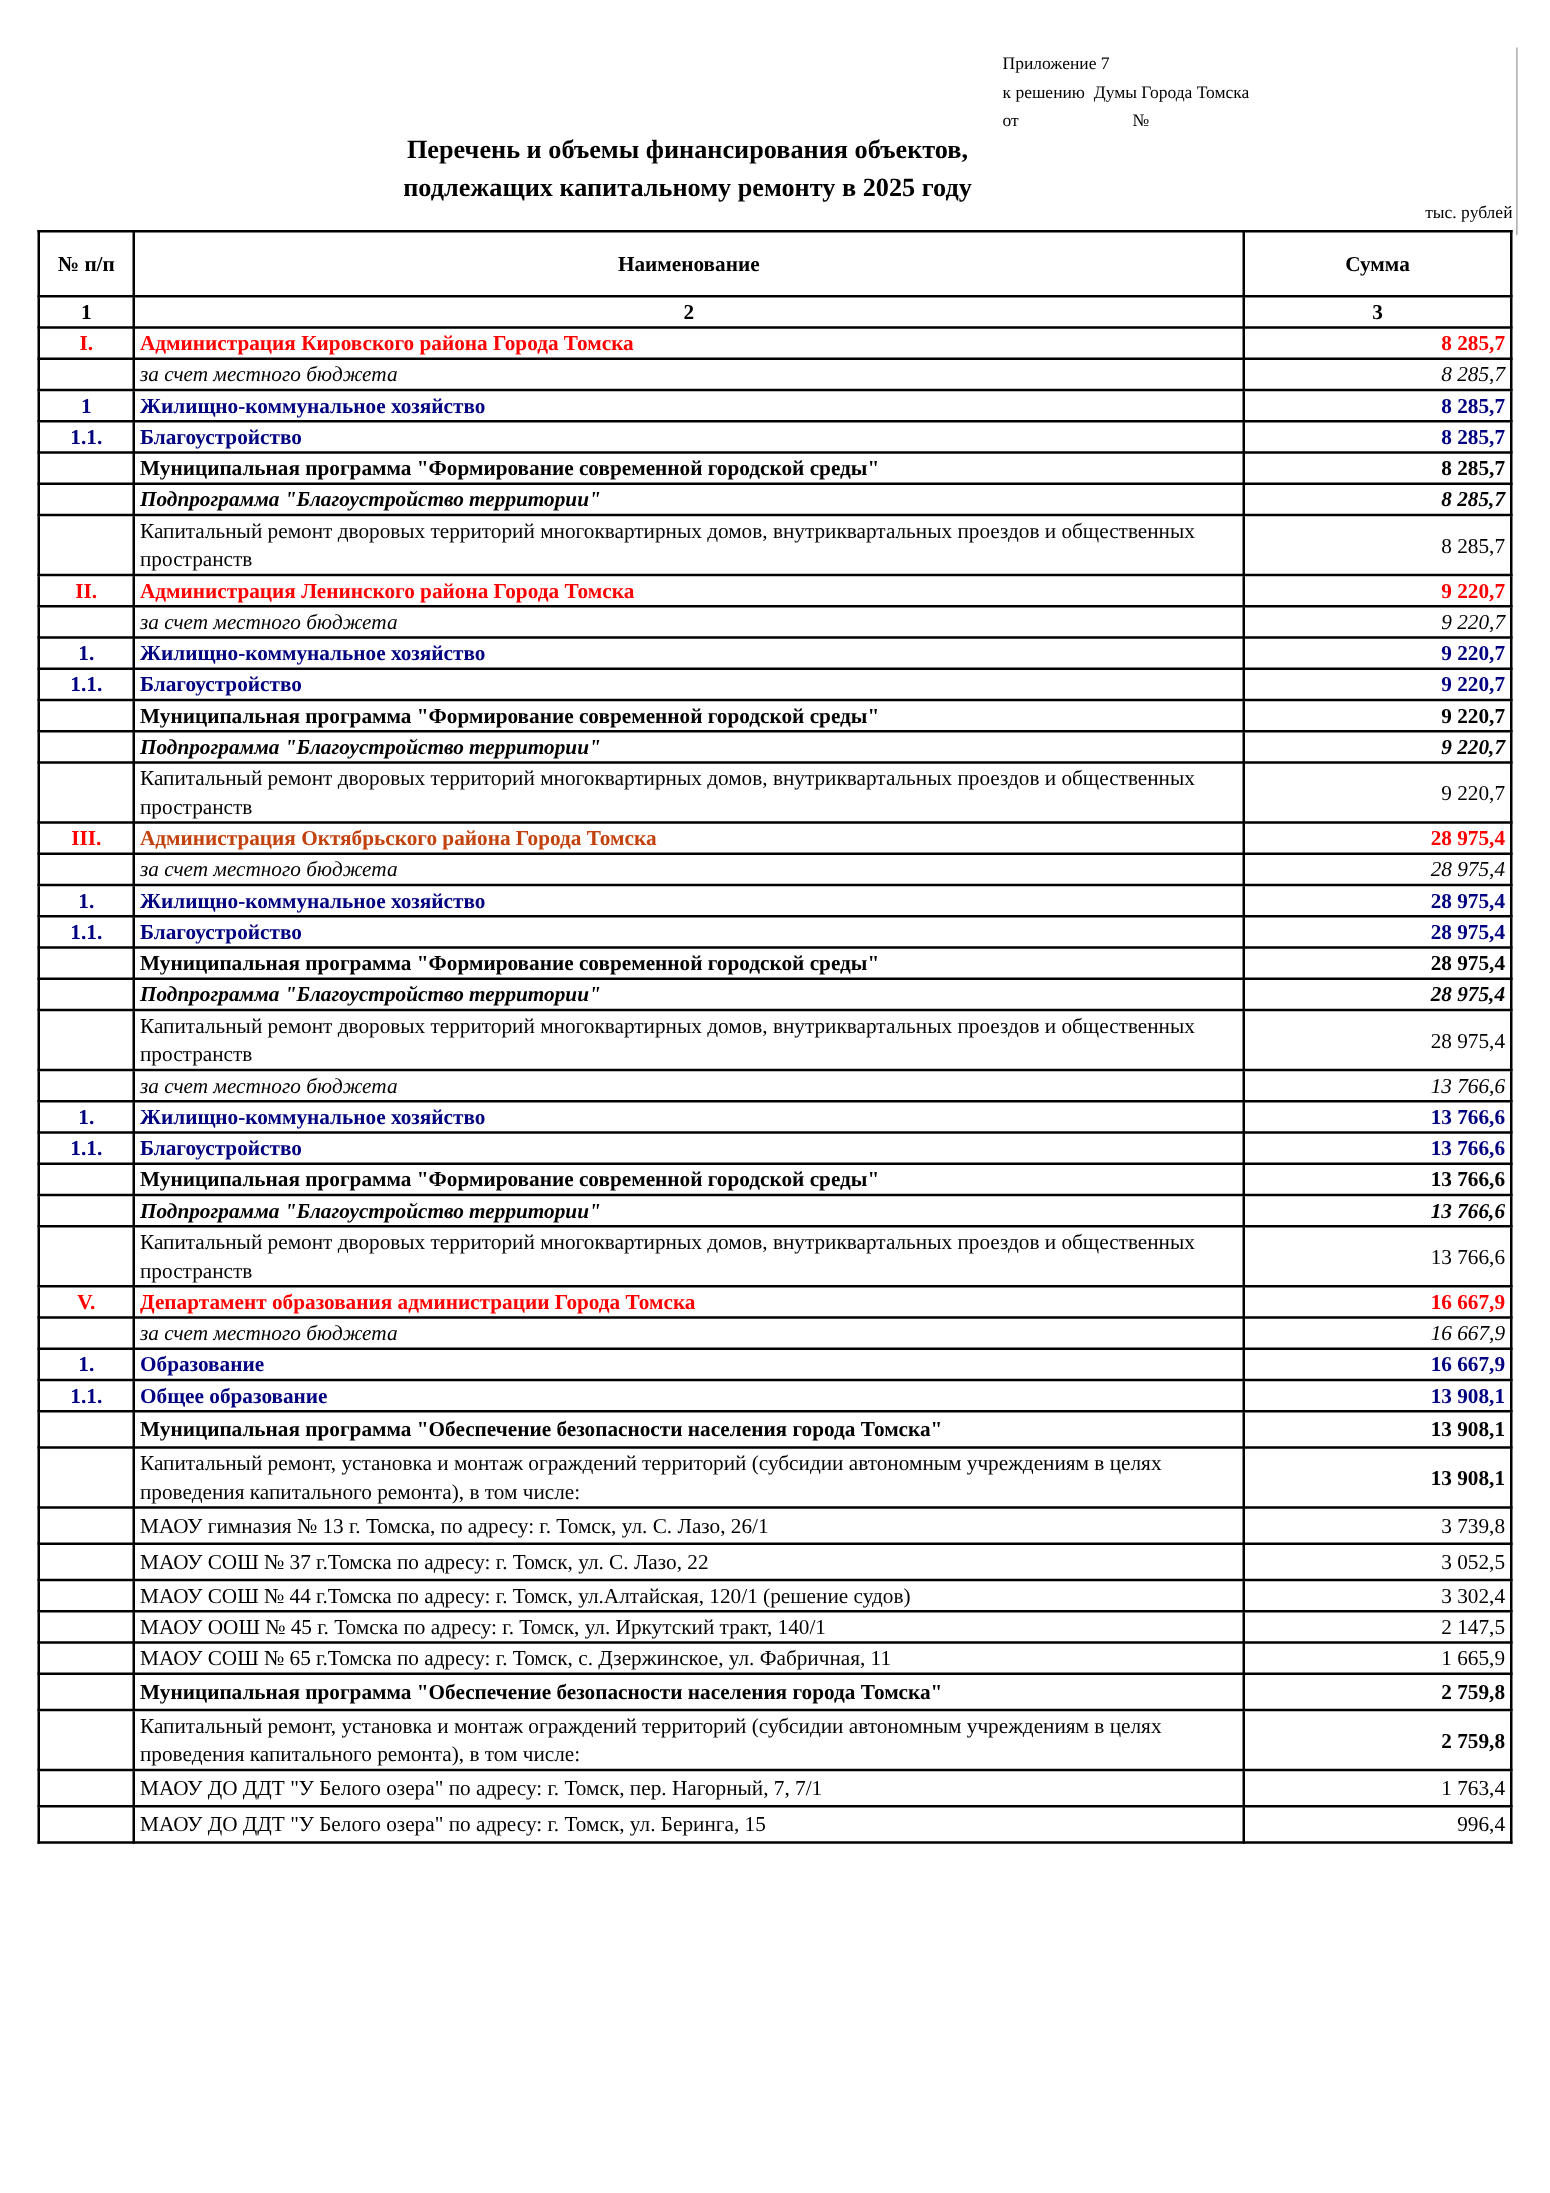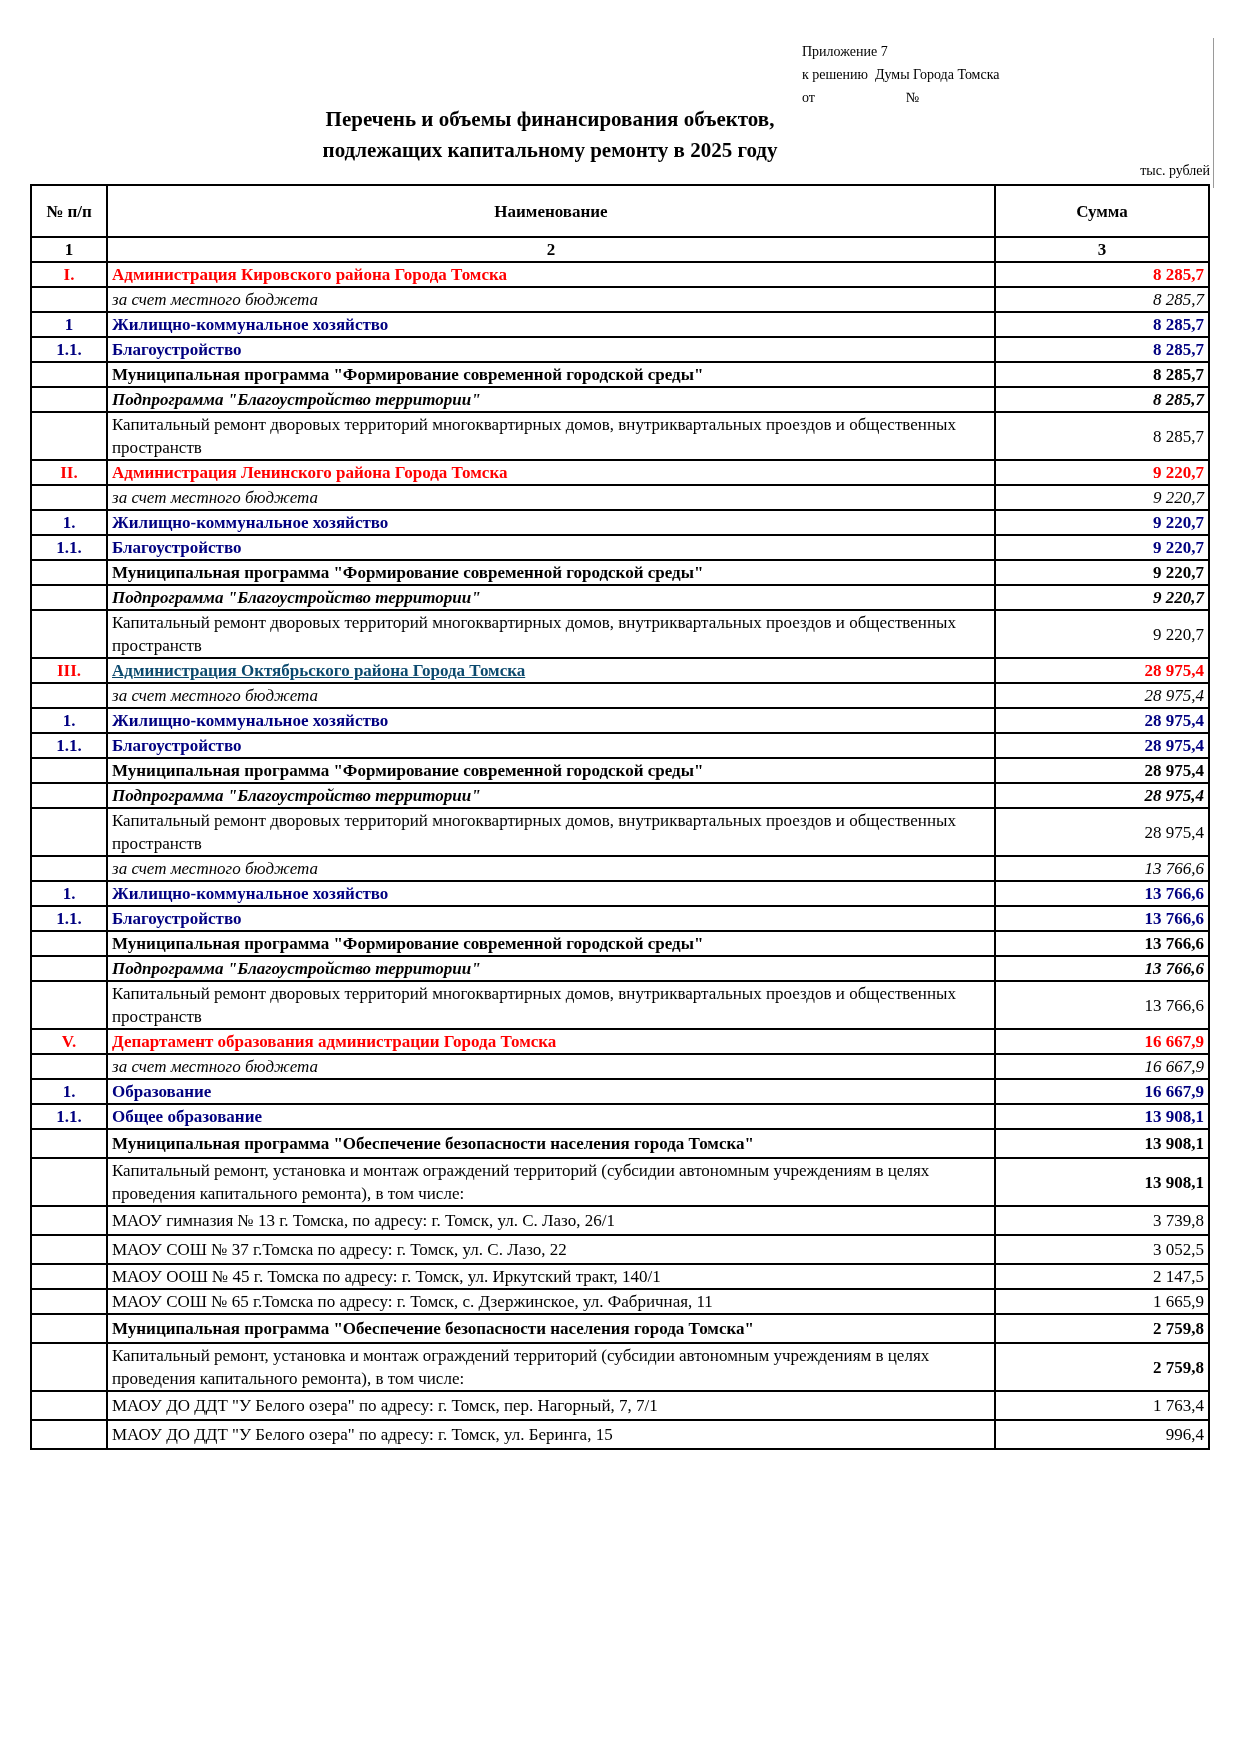--- a/index.html
+++ b/index.html
@@ -132,21 +132,21 @@
         <td class="">Подпрограмма "Благоустройство территории"</td>
         <td class="sum">9 220,7</td>
       </tr>
       <tr class="lvl-item r2">
         <td class="num"></td>
         <td class="wrap">Капитальный ремонт дворовых территорий многоквартирных домов, внутриквартальных проездов и общественных пространств</td>
         <td class="sum">9 220,7</td>
       </tr>
       <tr class="lvl-org r1">
         <td class="num" style="color: rgb(255, 0, 0);">III.</td>
-        <td class="" style="color: #0c4a6e; text-decoration: underline;">Администрация Октябрьского района Города Томска</td>
+        <td class="" style="color: #c2410c;">Администрация Октябрьского района Города Томска</td>
         <td class="sum" style="color: rgb(255, 0, 0);">28 975,4</td>
       </tr>
       <tr class="lvl-budget r1">
         <td class="num"></td>
         <td class="">за счет местного бюджета</td>
         <td class="sum">28 975,4</td>
       </tr>
       <tr class="lvl-sec r1">
         <td class="num" style="color: rgb(0, 0, 128);">1.</td>
         <td class="" style="color: rgb(0, 0, 128);">Жилищно-коммунальное хозяйство</td>
@@ -237,20 +237,25 @@
         <td class="" style="height: 27px;">МАОУ гимназия № 13 г. Томска, по адресу: г. Томск, ул. С. Лазо, 26/1</td>
         <td class="sum" style="height: 27px;">3 739,8</td>
       </tr>
       <tr class="lvl-item r1 tall">
         <td class="num" style="height: 27px;"></td>
         <td class="" style="height: 27px;">МАОУ СОШ № 37 г.Томска по адресу: г. Томск, ул. С. Лазо, 22</td>
         <td class="sum" style="height: 27px;">3 052,5</td>
       </tr>
       <tr class="lvl-item r1">
         <td class="num"></td>
+        <td class="">МАОУ СОШ № 44 г.Томска по адресу: г. Томск, ул.Алтайская, 120/1 (решение судов)</td>
+        <td class="sum">3 302,4</td>
+      </tr>
+      <tr class="lvl-item r1">
+        <td class="num"></td>
         <td class="">МАОУ ООШ № 45 г. Томска по адресу: г. Томск, ул. Иркутский тракт, 140/1</td>
         <td class="sum">2 147,5</td>
       </tr>
       <tr class="lvl-item r1">
         <td class="num"></td>
         <td class="">МАОУ СОШ № 65 г.Томска по адресу: г. Томск, с. Дзержинское, ул. Фабричная, 11</td>
         <td class="sum">1 665,9</td>
       </tr>
       <tr class="lvl-prog r1 tall">
         <td class="num" style="height: 27px;"></td>

